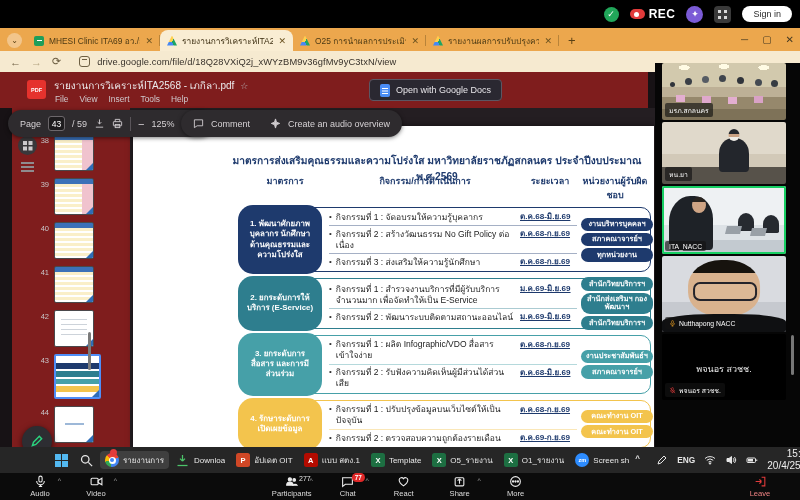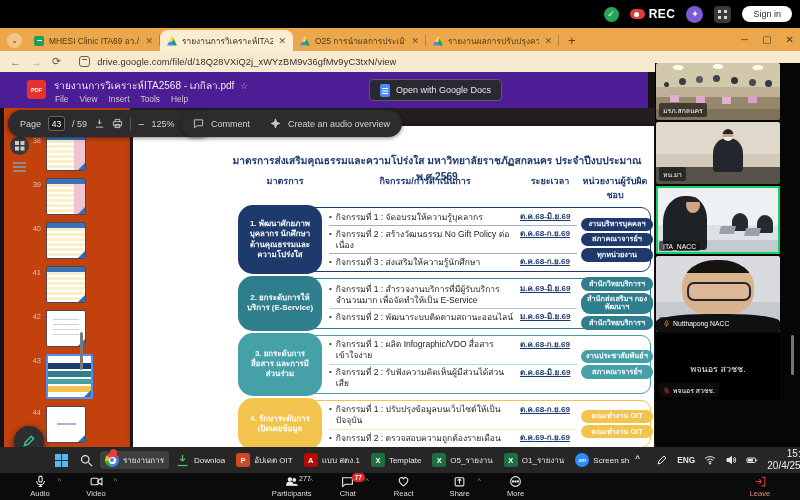--- a/index.html
+++ b/index.html
@@ -45,21 +45,21 @@
 
   
   #urlbar{position:absolute;left:0;top:51px;width:800px;height:21px;background:#f6ead0;display:flex;align-items:center;}
   .nav-ic{color:#6d5f43;font-size:11px;margin-left:10px;}
   .nav-ic.dim{color:#b4a582;}
   .url-pin{width:11px;height:11px;border:1.3px solid #6d5f43;border-radius:3px;margin:0 7px 0 18px;position:relative;}
   .url-pin::before{content:"";position:absolute;inset:2px;border-top:1.3px solid #6d5f43;}
   .url-txt{font-size:9.3px;color:#37312a;letter-spacing:.1px;}
 
   
-  #dheader{position:absolute;left:0;top:72px;width:648px;height:36px;background:#4c1d95;}
+  #dheader{position:absolute;left:0;top:72px;width:648px;height:36px;background:#7f1d1d;}
   .pdfchip{position:absolute;left:27px;top:8px;width:19px;height:19px;background:#e5322d;border-radius:3px;
     color:#fff;font-size:5.5px;font-weight:bold;display:flex;align-items:center;justify-content:center;}
   .ftitle{position:absolute;left:54px;top:6px;font-size:10px;color:#eceaec;display:flex;gap:6px;align-items:center;}
   .fstar{color:#b9b5ba;font-size:9px;}
   .menus{position:absolute;left:55px;top:22px;display:flex;gap:11px;font-size:8.4px;color:#cfc9cd;}
   .openwith{position:absolute;right:146px;top:7px;height:22px;display:flex;align-items:center;gap:6px;
     background:#2a2831;border:1px solid #5b5763;border-radius:4px;padding:0 10px;color:#e8e6ea;font-size:9px;}
   .gdoc-ic{width:10px;height:13px;background:#4a8df6;border-radius:2px;position:relative;}
   .gdoc-ic::before{content:"";position:absolute;left:2px;top:4px;width:6px;height:1px;background:#fff;box-shadow:0 2.5px #fff,0 5px #fff;}
 
@@ -70,21 +70,21 @@
   #pill2{left:181px;}
   .pagebox{width:17px;height:15px;background:#1d1b1d;border:1px solid #6c676b;border-radius:3px;
     color:#fff;font-size:8.5px;display:flex;align-items:center;justify-content:center;}
   .pdiv{width:1px;height:14px;background:#5a555a;}
   .tool-ic{width:11px;height:11px;color:#cfcbce;}
   .zoomtxt{font-size:9px;}
   .caret-d{font-size:6.5px;color:#b9b5b8;}
   .pm{font-size:11px;color:#d6d2d5;}
 
   
-  #sidebar{position:absolute;left:4px;top:108px;width:130px;height:339px;background:#c2410c;}
+  #sidebar{position:absolute;left:12px;top:108px;width:130px;height:339px;background:#7f1d1d;}
   .sb-grid{position:absolute;left:6px;top:28px;width:19px;height:19px;border-radius:50%;background:#3a383b;position:absolute;}
   .sb-grid::before{content:"";position:absolute;left:5px;top:5px;width:3.5px;height:3.5px;background:#cfcbce;
     box-shadow:5.5px 0 #cfcbce,0 5.5px #cfcbce,5.5px 5.5px #cfcbce;}
   .sb-list{position:absolute;left:9px;top:54px;width:13px;height:2px;background:#8f8b8e;box-shadow:0 4px #8f8b8e,0 8px #8f8b8e;}
   #thumbs{position:absolute;left:24px;top:26px;}
   .throw{display:flex;align-items:flex-start;gap:5px;margin-bottom:7px;}
   .tnum{width:13px;text-align:right;font-size:7.5px;color:#c9c7ca;padding-top:2px;}
   .thumb{position:relative;width:40px;height:37px;background:#fff;border-radius:2px;border:1px solid #4a484b;overflow:hidden;}
   .thumb::after{content:"";position:absolute;right:0;bottom:0;width:0;height:0;
     border-bottom:7px solid #2f6db8;border-left:7px solid transparent;}
@@ -126,21 +126,21 @@
   .act{display:flex;align-items:flex-start;gap:4px;padding:2.5px 0;font-size:8.5px;color:#1b1b1b;line-height:1.3;}
   .act .bullet{font-size:8px;color:#333;}
   .act .txt{flex:1;}
   .act .per{width:57px;font-weight:bold;color:#1e3a6d;font-size:8.1px;padding-top:.5px;text-decoration:underline;}
   .band .resp{width:72px;display:flex;flex-direction:column;justify-content:center;gap:2px;margin:-2px -3px -2px 2px;flex:0 0 auto;}
   .chip{background:var(--c);color:#fff;font-size:7.3px;font-weight:bold;text-align:center;
     border-radius:9px;padding:2.5px 2px;line-height:1.15;}
 
   
   #vpanel{position:absolute;left:655px;top:63px;width:145px;height:384px;background:#060606;z-index:5;}
-  .vtile{position:absolute;left:1px;width:124px;overflow:hidden;border-radius:2px;background:#1a1a1a;text-decoration:underline;}
+  .vtile{position:absolute;left:7px;width:124px;overflow:hidden;border-radius:2px;background:#1a1a1a;text-decoration:underline;}
   .vtile.active{outline:2px solid #17cf63;outline-offset:-2px;}
   .sc-room{background:
     radial-gradient(ellipse 9px 4px at 18% 8%,#fffbe4 60%,rgba(0,0,0,0) 61%),
     radial-gradient(ellipse 9px 4px at 50% 6%,#fffbe4 60%,rgba(0,0,0,0) 61%),
     radial-gradient(ellipse 9px 4px at 82% 8%,#fffbe4 60%,rgba(0,0,0,0) 61%),
     linear-gradient(180deg,#d2c9ad 0 42%,#bdb096 42% 60%,#96886c 60% 80%,#7e7258 80%);}
   .heads{position:absolute;top:34%;left:8px;width:5px;height:5px;border-radius:50%;background:#30343b;
     box-shadow:16px -3px 0 1px #3a3f46,33px -5px 0 1px #565c64,50px -6px 0 1px #3f454d,
     68px -4px 0 1px #30343b,86px -2px 0 1px #444a52,102px -1px 0 1px #363b42;}
   .boxes{position:absolute;top:56%;left:14px;width:9px;height:7px;background:#e3aed0;

